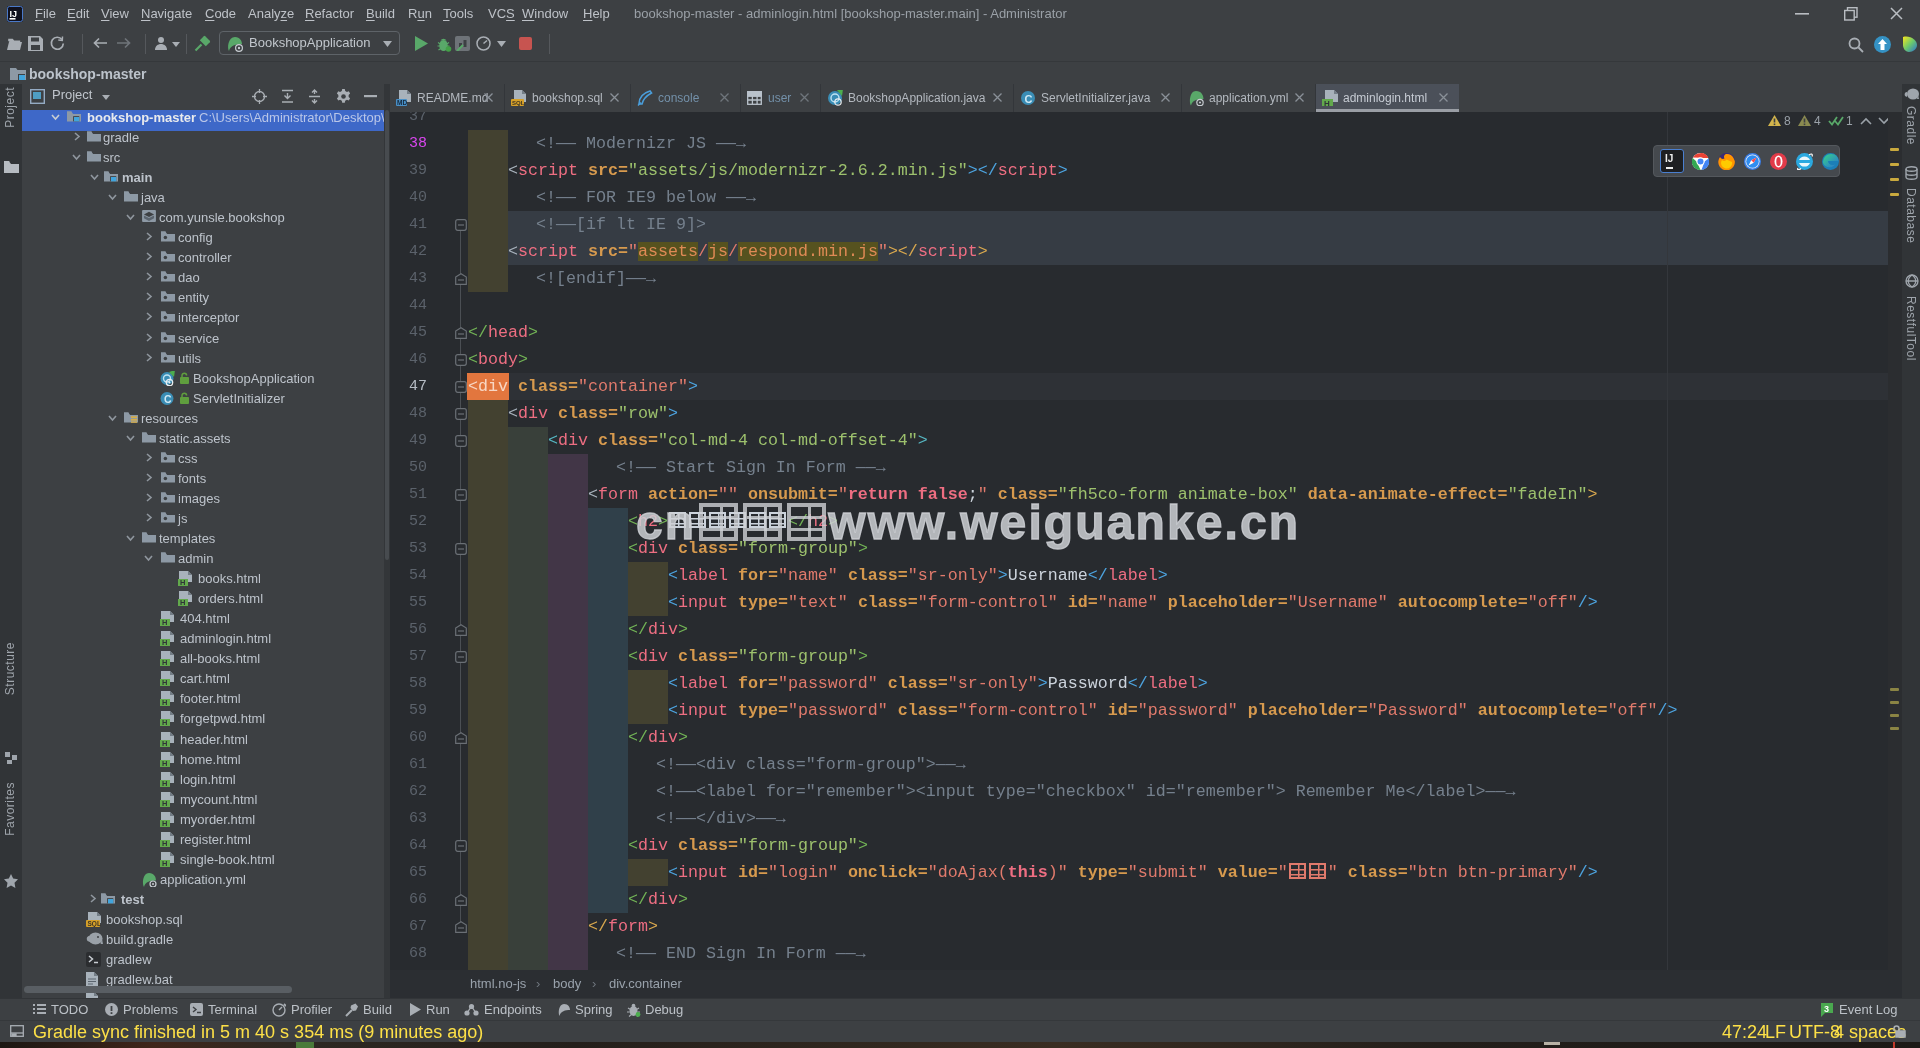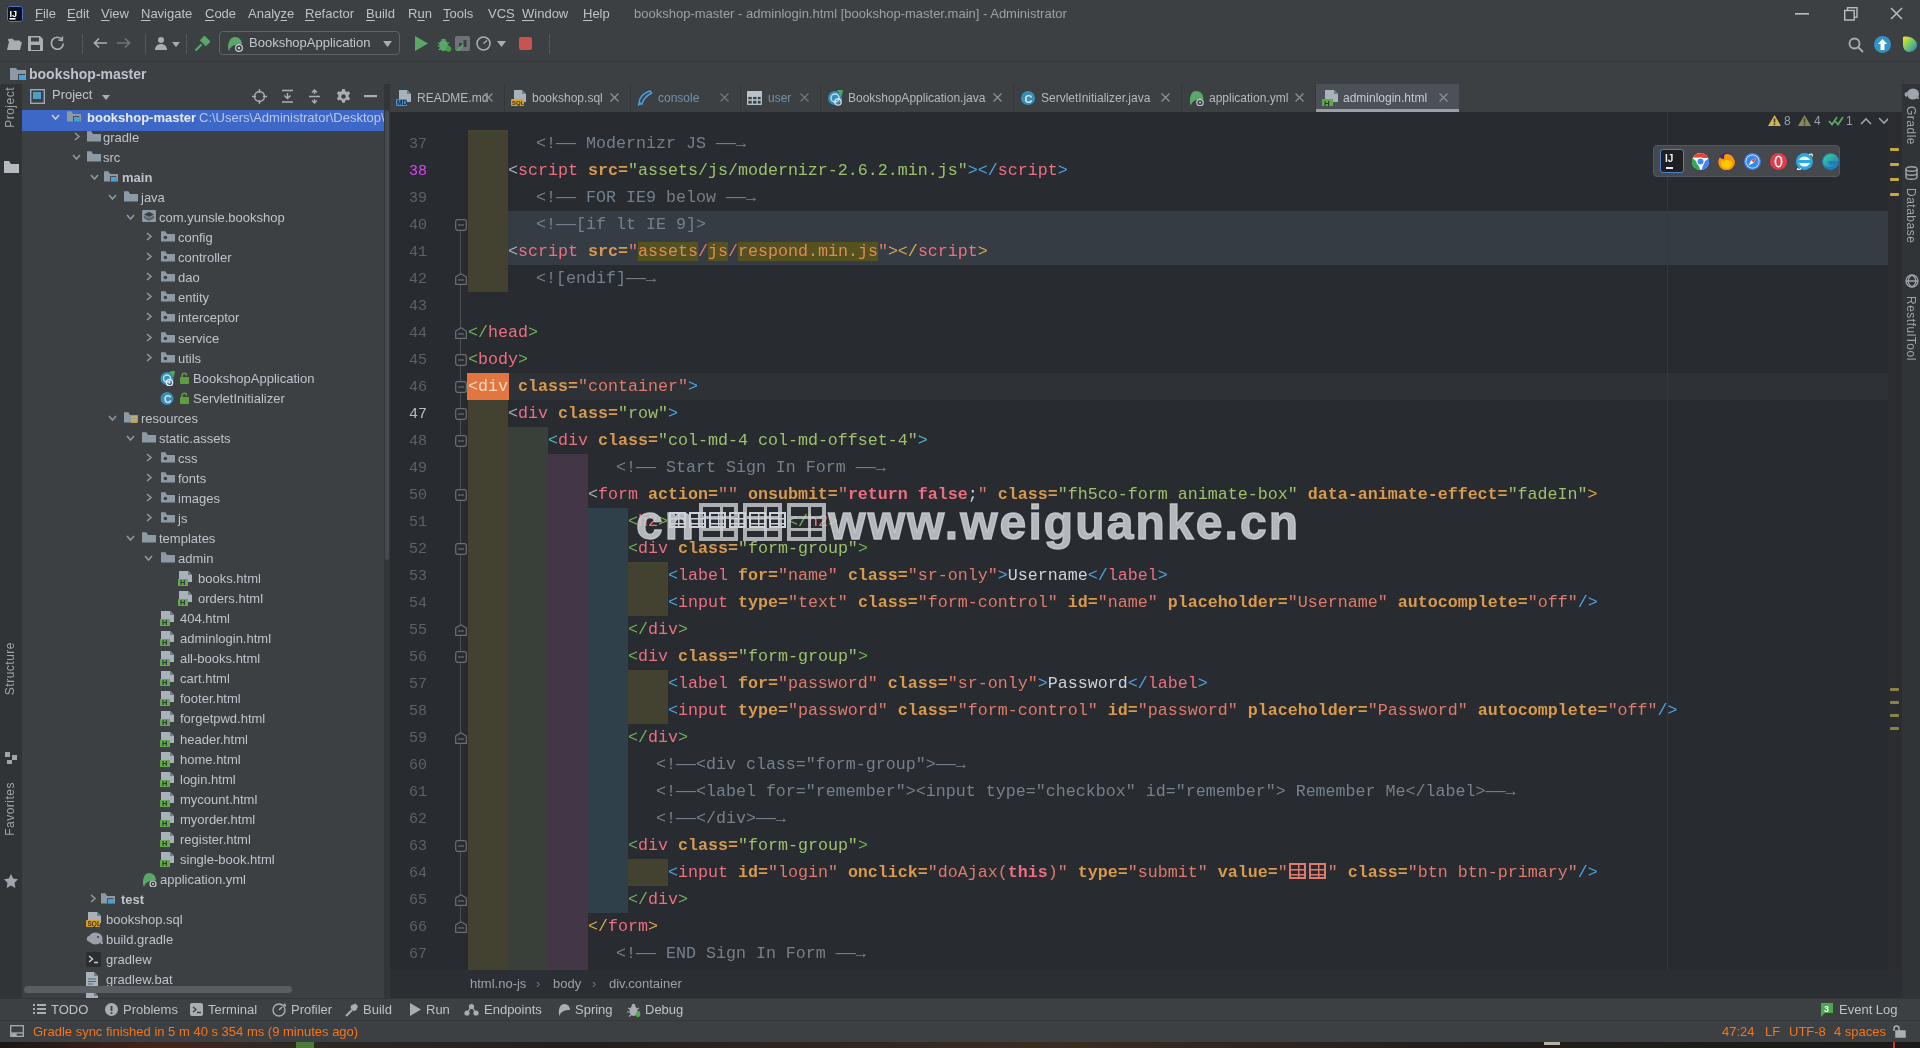--- a/index.html
+++ b/index.html
@@ -30,36 +30,36 @@
 #pthumb{position:absolute;left:385px;top:110px;width:4px;height:450px;background:#474b4f;border-radius:2px;}
 
 #tabs{position:absolute;left:390px;top:84px;width:1512px;height:28px;background:#3d4043;}
 .tab{position:absolute;top:0;height:28px;font-size:12px;color:#b3b8bf;}
 .tab .tx{position:absolute;top:0;height:28px;line-height:28px;}
 .tab .cl{position:absolute;top:8px;width:11px;height:11px;}
 .tsepv{position:absolute;top:0;width:1px;height:28px;background:#33363a;}
 
 #editor{position:absolute;left:390px;top:112px;width:1498px;height:858px;background:#282b2f;overflow:hidden;}
 .ln{position:absolute;left:78px;height:27px;font:16.667px/27px "Liberation Mono",monospace;white-space:pre;color:#ccd3dc;}
-.num{position:absolute;left:0;width:37px;height:27px;font:15px/27px "Liberation Mono",monospace;color:#5b626b;text-align:right;margin-top:28px;}
+.num{position:absolute;left:0;width:37px;height:27px;font:15px/27px "Liberation Mono",monospace;color:#5b626b;text-align:right;}
 .c{color:#75808d;margin-left:28px;} .t{color:#ee6e82;margin-top:23px;} .a{color:#d79a4e;font-weight:bold;} .s{color:#9dc16d;}
 .r{color:#e07a6c;} .b{color:#4da4e0;} .g{color:#72b356;} .y{color:#d9a84e;}
 .w{color:#ccd3dc;} .k{color:#ee6e82;font-weight:bold;} .p{color:#a8b2bc;}
 .cy{color:#56b6c2;}
 .icol{position:absolute;width:40px;}
 .cjk{display:inline-block;width:17px;height:16px;box-sizing:border-box;border:2px solid currentColor;margin:0 1.5px;background:
  linear-gradient(currentColor,currentColor) 0 4px/100% 1.5px no-repeat,
  linear-gradient(currentColor,currentColor) 0 9px/100% 1.5px no-repeat,
  linear-gradient(currentColor,currentColor) 7px 0/1.5px 100% no-repeat;vertical-align:-2px;}
 #bcrumbs{position:absolute;left:390px;top:970px;width:1512px;height:28px;background:#2b2e32;font-size:13px;color:#99a2ac;line-height:28px;}
 #scrollstrip{position:absolute;left:1888px;top:112px;width:14px;height:858px;background:#2b2d30;}
 .smark{position:absolute;left:2px;width:9px;height:3px;border-radius:1px;}
 
 #toolrow{position:absolute;left:0;top:998px;width:1920px;height:22px;background:#3d4043;border-top:1px solid #323538;font-size:13px;color:#bcc1c7;}
-#msgrow{position:absolute;left:0;top:1020px;width:1920px;height:22px;background:#3d4043;border-top:1px solid #35383b;font-size:13px;color:#f97316;}
+#msgrow{position:absolute;left:0;top:1020px;width:1920px;height:22px;background:#3d4043;border-top:1px solid #35383b;font-size:18px;color:#fde047;}
 #taskbar{position:absolute;left:0;top:1042px;width:1920px;height:6px;background:linear-gradient(90deg,#1c1713 0%,#40261b 8%,#2e2923 15%,#241f1b 30%,#3a2d22 55%,#241f1b 75%,#1c1916 100%);}
 .titem{position:absolute;top:0;height:22px;line-height:22px;}
 .ticon{position:absolute;top:4px;}
 
 .hl{background:#56521f;color:#df8a55;}
 .ob{color:#f8d7c4;}
 .cjkw{display:inline-block;width:39px;height:38px;box-sizing:border-box;border:4px solid rgba(206,209,213,0.8);margin:0 2.5px;vertical-align:-2px;background:
  linear-gradient(rgba(206,209,213,.8),rgba(206,209,213,.8)) 0 9px/100% 3px no-repeat,
  linear-gradient(rgba(206,209,213,.8),rgba(206,209,213,.8)) 0 21px/100% 3px no-repeat,
  linear-gradient(rgba(206,209,213,.8),rgba(206,209,213,.8)) 17px 0/3px 100% no-repeat;}

